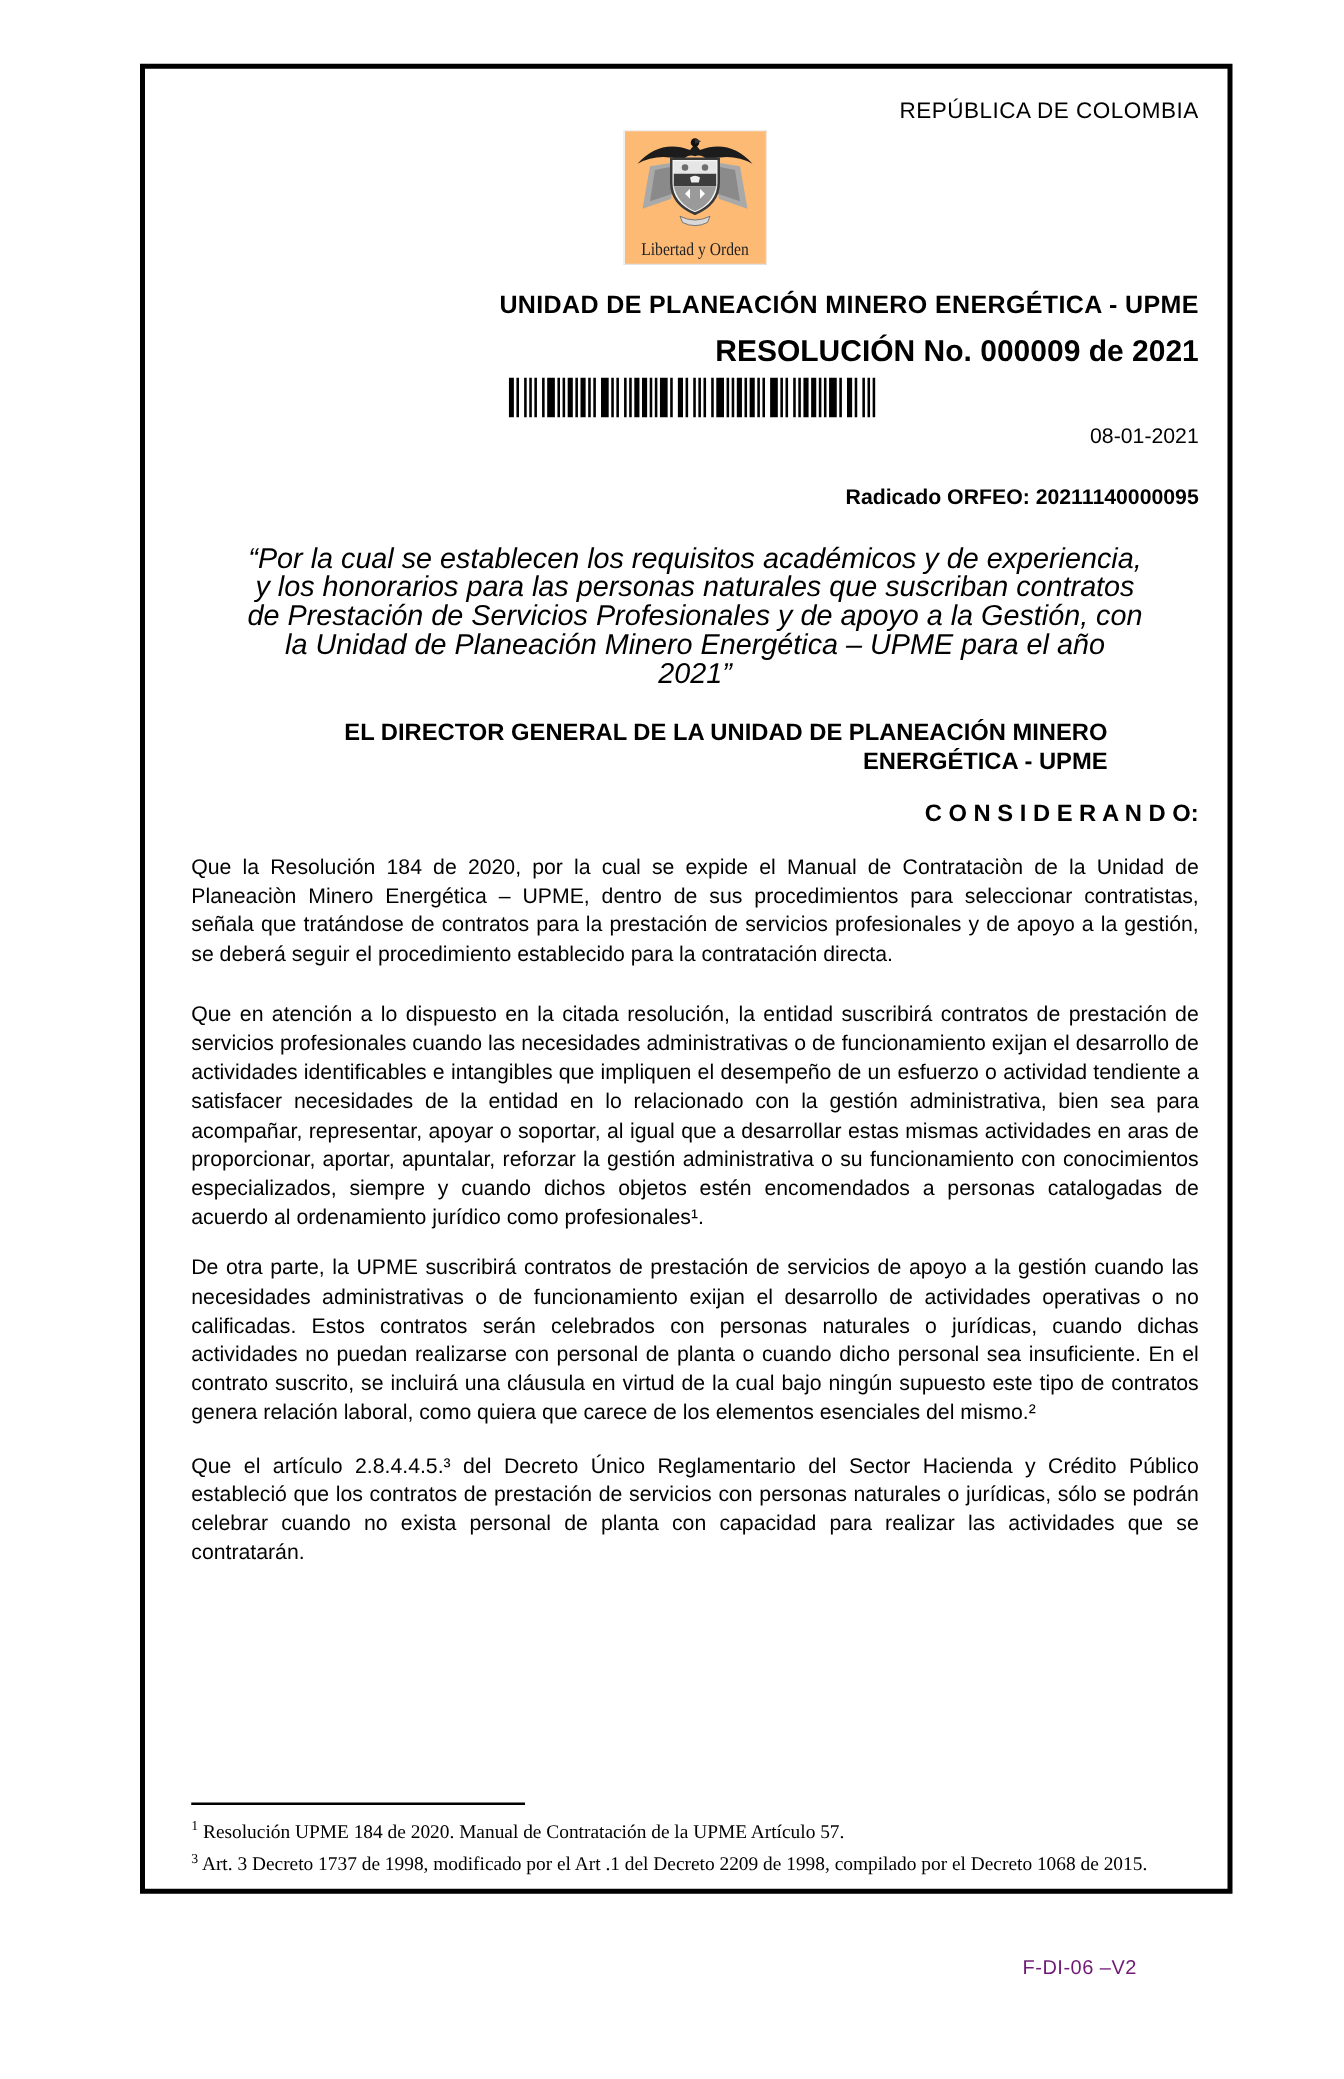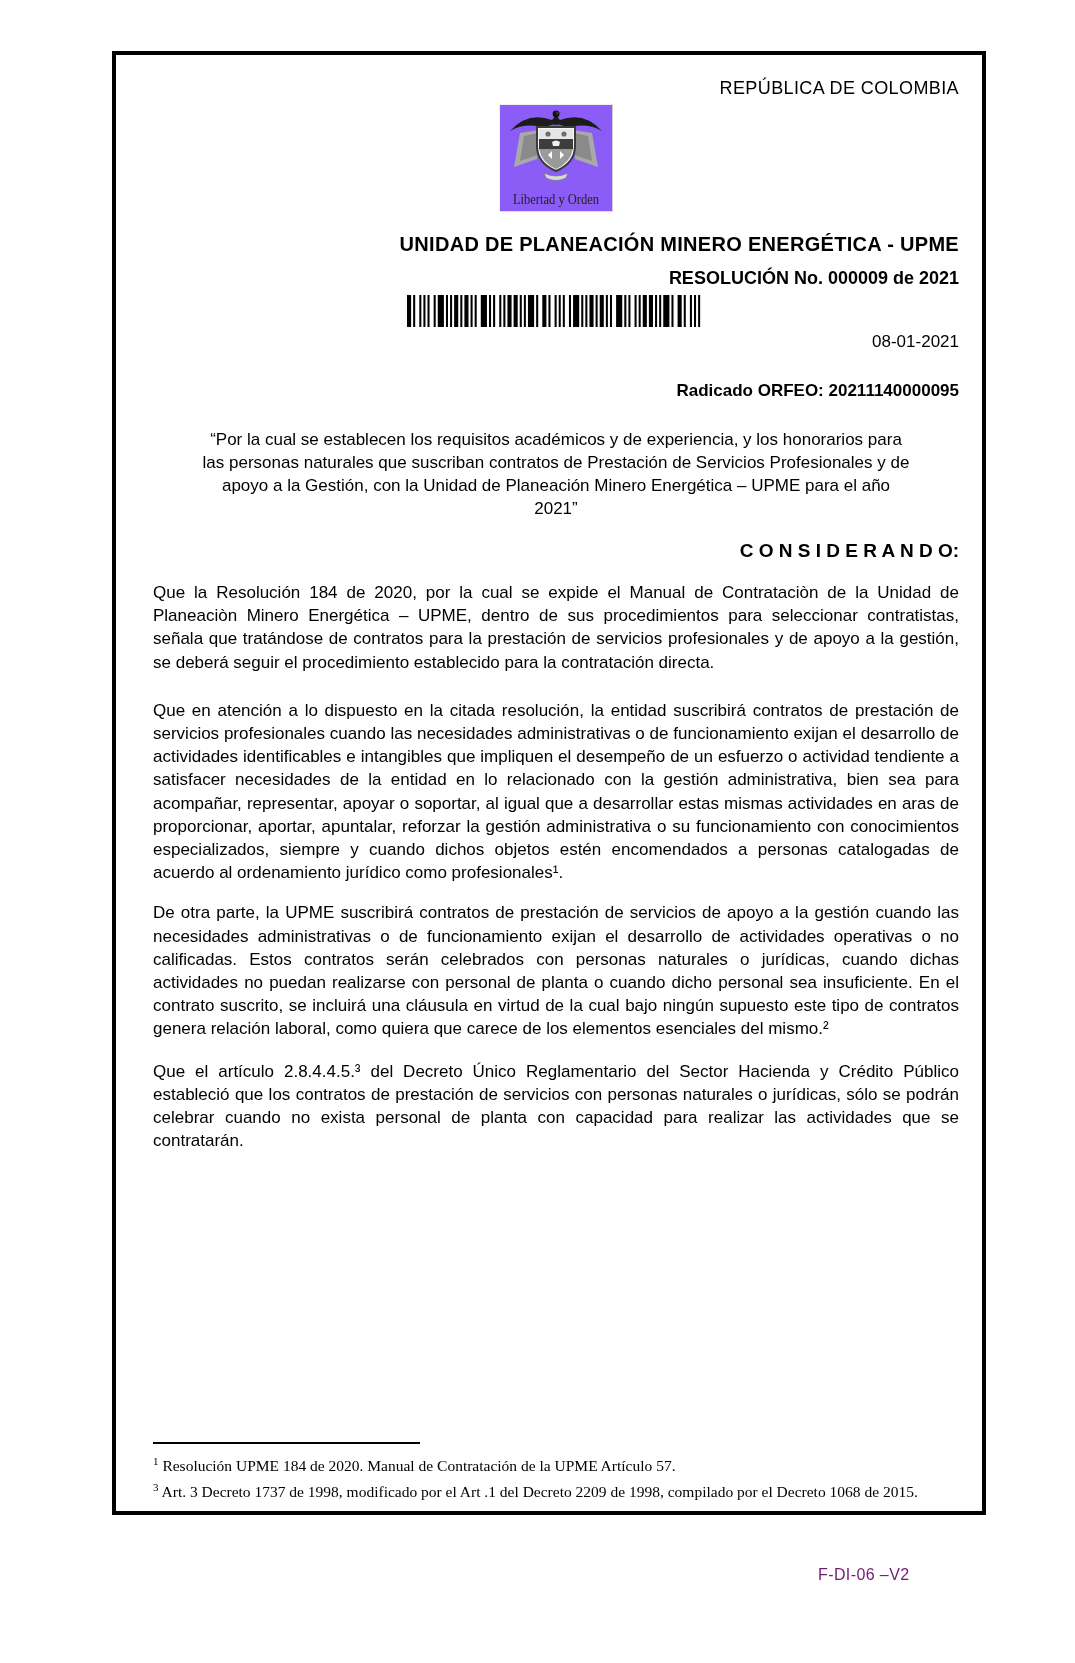--- a/index.html
+++ b/index.html
@@ -8,33 +8,33 @@
     font-family:"Liberation Sans","DejaVu Sans",sans-serif;color:#000;
     -webkit-font-smoothing:antialiased;
   }
   .frame{
     position:absolute;left:112px;top:51px;width:866px;height:1456px;
     border:4px solid #000;background:#fff;box-sizing:content-box;
   }
   .content{padding:23px 23px 0 37px;}
   .center{text-align:right;}
   .republic{font-size:18px;letter-spacing:0.4px;}
-  .emblem-wrap{width:112px;margin:5px auto 0 auto;background:#8b5cf6;
+  .emblem-wrap{width:112px;margin:5px auto 0 auto;background:#fdba74;
     border:1px solid #f0f0f0;border-right-color:#cfcfcf;border-bottom-color:#e2e2e2;}
   .emblem-wrap svg{display:block;margin:0 auto;}
   .emblem-motto{font-family:"Liberation Serif","DejaVu Serif",serif;
     font-size:12.5px;text-align:center;color:#222;transform:scaleY(1.15);
     padding-bottom:3px;letter-spacing:0px;}
   .entity{font-size:20px;margin-top:21px;letter-spacing:0.3px;font-weight:bold;}
-  .resolution{font-size:18px;font-weight:bold;margin-top:12px;}
+  .resolution{font-size:24px;font-weight:bold;margin-top:12px;}
   .barcode-row{margin-top:6px;height:32px;display:flex;justify-content:center;}
   .date{font-size:17px;margin-top:5px;}
   .radicado{font-size:17px;font-weight:bold;margin-top:29px;}
   .subject{
-    font-size:17px;line-height:23px;margin:27px auto 16px auto;
+    font-size:23px;font-style:italic;line-height:23px;margin:27px auto 16px auto;
     max-width:716px;text-align:center;
   }
   .issuer{font-size:19px;font-weight:bold;line-height:23px;margin:25px auto 0 auto;max-width:660px;}
   .preamble{font-size:17.4px;line-height:23px;margin:30px auto 0 auto;max-width:800px;}
   .considerando{font-size:19px;font-weight:bold;margin-top:20px;}
   .para{
     font-size:17px;line-height:23.2px;text-align:justify;margin:0;
   }
   .para.p1{margin-top:19px;}
   .para.p2{margin-top:25px;}
@@ -148,20 +148,21 @@
           <rect x="291.10" y="0" width="2.05" height="32" fill="#000"></rect>
         </svg>
     </div>
 
     <div class="center date">08-01-2021</div>
 
     <div class="center radicado">Radicado ORFEO: 20211140000095</div>
 
     <div class="subject">“Por la cual se establecen los requisitos académicos y de experiencia, y los honorarios para las personas naturales que suscriban contratos de Prestación de Servicios Profesionales y de apoyo a la Gestión, con la Unidad de Planeación Minero Energética – UPME para el año 2021”</div>
 
+    <div class="center issuer">EL DIRECTOR GENERAL DE LA UNIDAD DE PLANEACIÓN MINERO ENERGÉTICA - UPME</div>
 
 
     <div class="center considerando">C O N S I D E R A N D O:</div>
 
     <p class="para p1">Que la  Resolución 184 de 2020, por la cual se expide el Manual de Contrataciòn de la Unidad de Planeaciòn Minero Energética – UPME, dentro de sus procedimientos para seleccionar contratistas, señala que tratándose de contratos para la prestación de servicios profesionales y de apoyo a la gestión, se deberá seguir el procedimiento establecido para la contratación directa.</p>
     <p class="para p2">Que en atención a lo dispuesto en la citada resolución, la entidad suscribirá contratos de prestación de servicios profesionales cuando las necesidades administrativas o de funcionamiento exijan el desarrollo de actividades identificables e intangibles que impliquen el desempeño de un esfuerzo o actividad tendiente a satisfacer necesidades de la entidad en lo relacionado con la gestión administrativa, bien sea para acompañar, representar, apoyar o soportar, al igual que a desarrollar estas mismas actividades en aras de proporcionar, aportar, apuntalar, reforzar la gestión administrativa o su funcionamiento con conocimientos especializados, siempre y cuando dichos objetos estén encomendados a personas catalogadas de acuerdo al ordenamiento jurídico como profesionales¹.</p>
     <p class="para p3">De otra parte, la UPME suscribirá contratos de prestación de servicios de apoyo a la gestión cuando las necesidades administrativas o de funcionamiento exijan el desarrollo de actividades operativas o no calificadas. Estos contratos serán celebrados con personas naturales o jurídicas, cuando dichas actividades no puedan realizarse con personal de planta o cuando dicho personal sea insuficiente. En el contrato suscrito, se incluirá una cláusula en virtud de la cual bajo ningún supuesto este tipo de contratos genera relación laboral, como quiera que carece de los elementos esenciales del mismo.²</p>
     <p class="para p4">Que el artículo 2.8.4.4.5.³ del Decreto Único Reglamentario del Sector Hacienda y Crédito Público estableció que los contratos de prestación de servicios con personas naturales o jurídicas, sólo se podrán celebrar cuando no exista personal de planta con capacidad para realizar las actividades que se contratarán.</p>
   </div>
 

